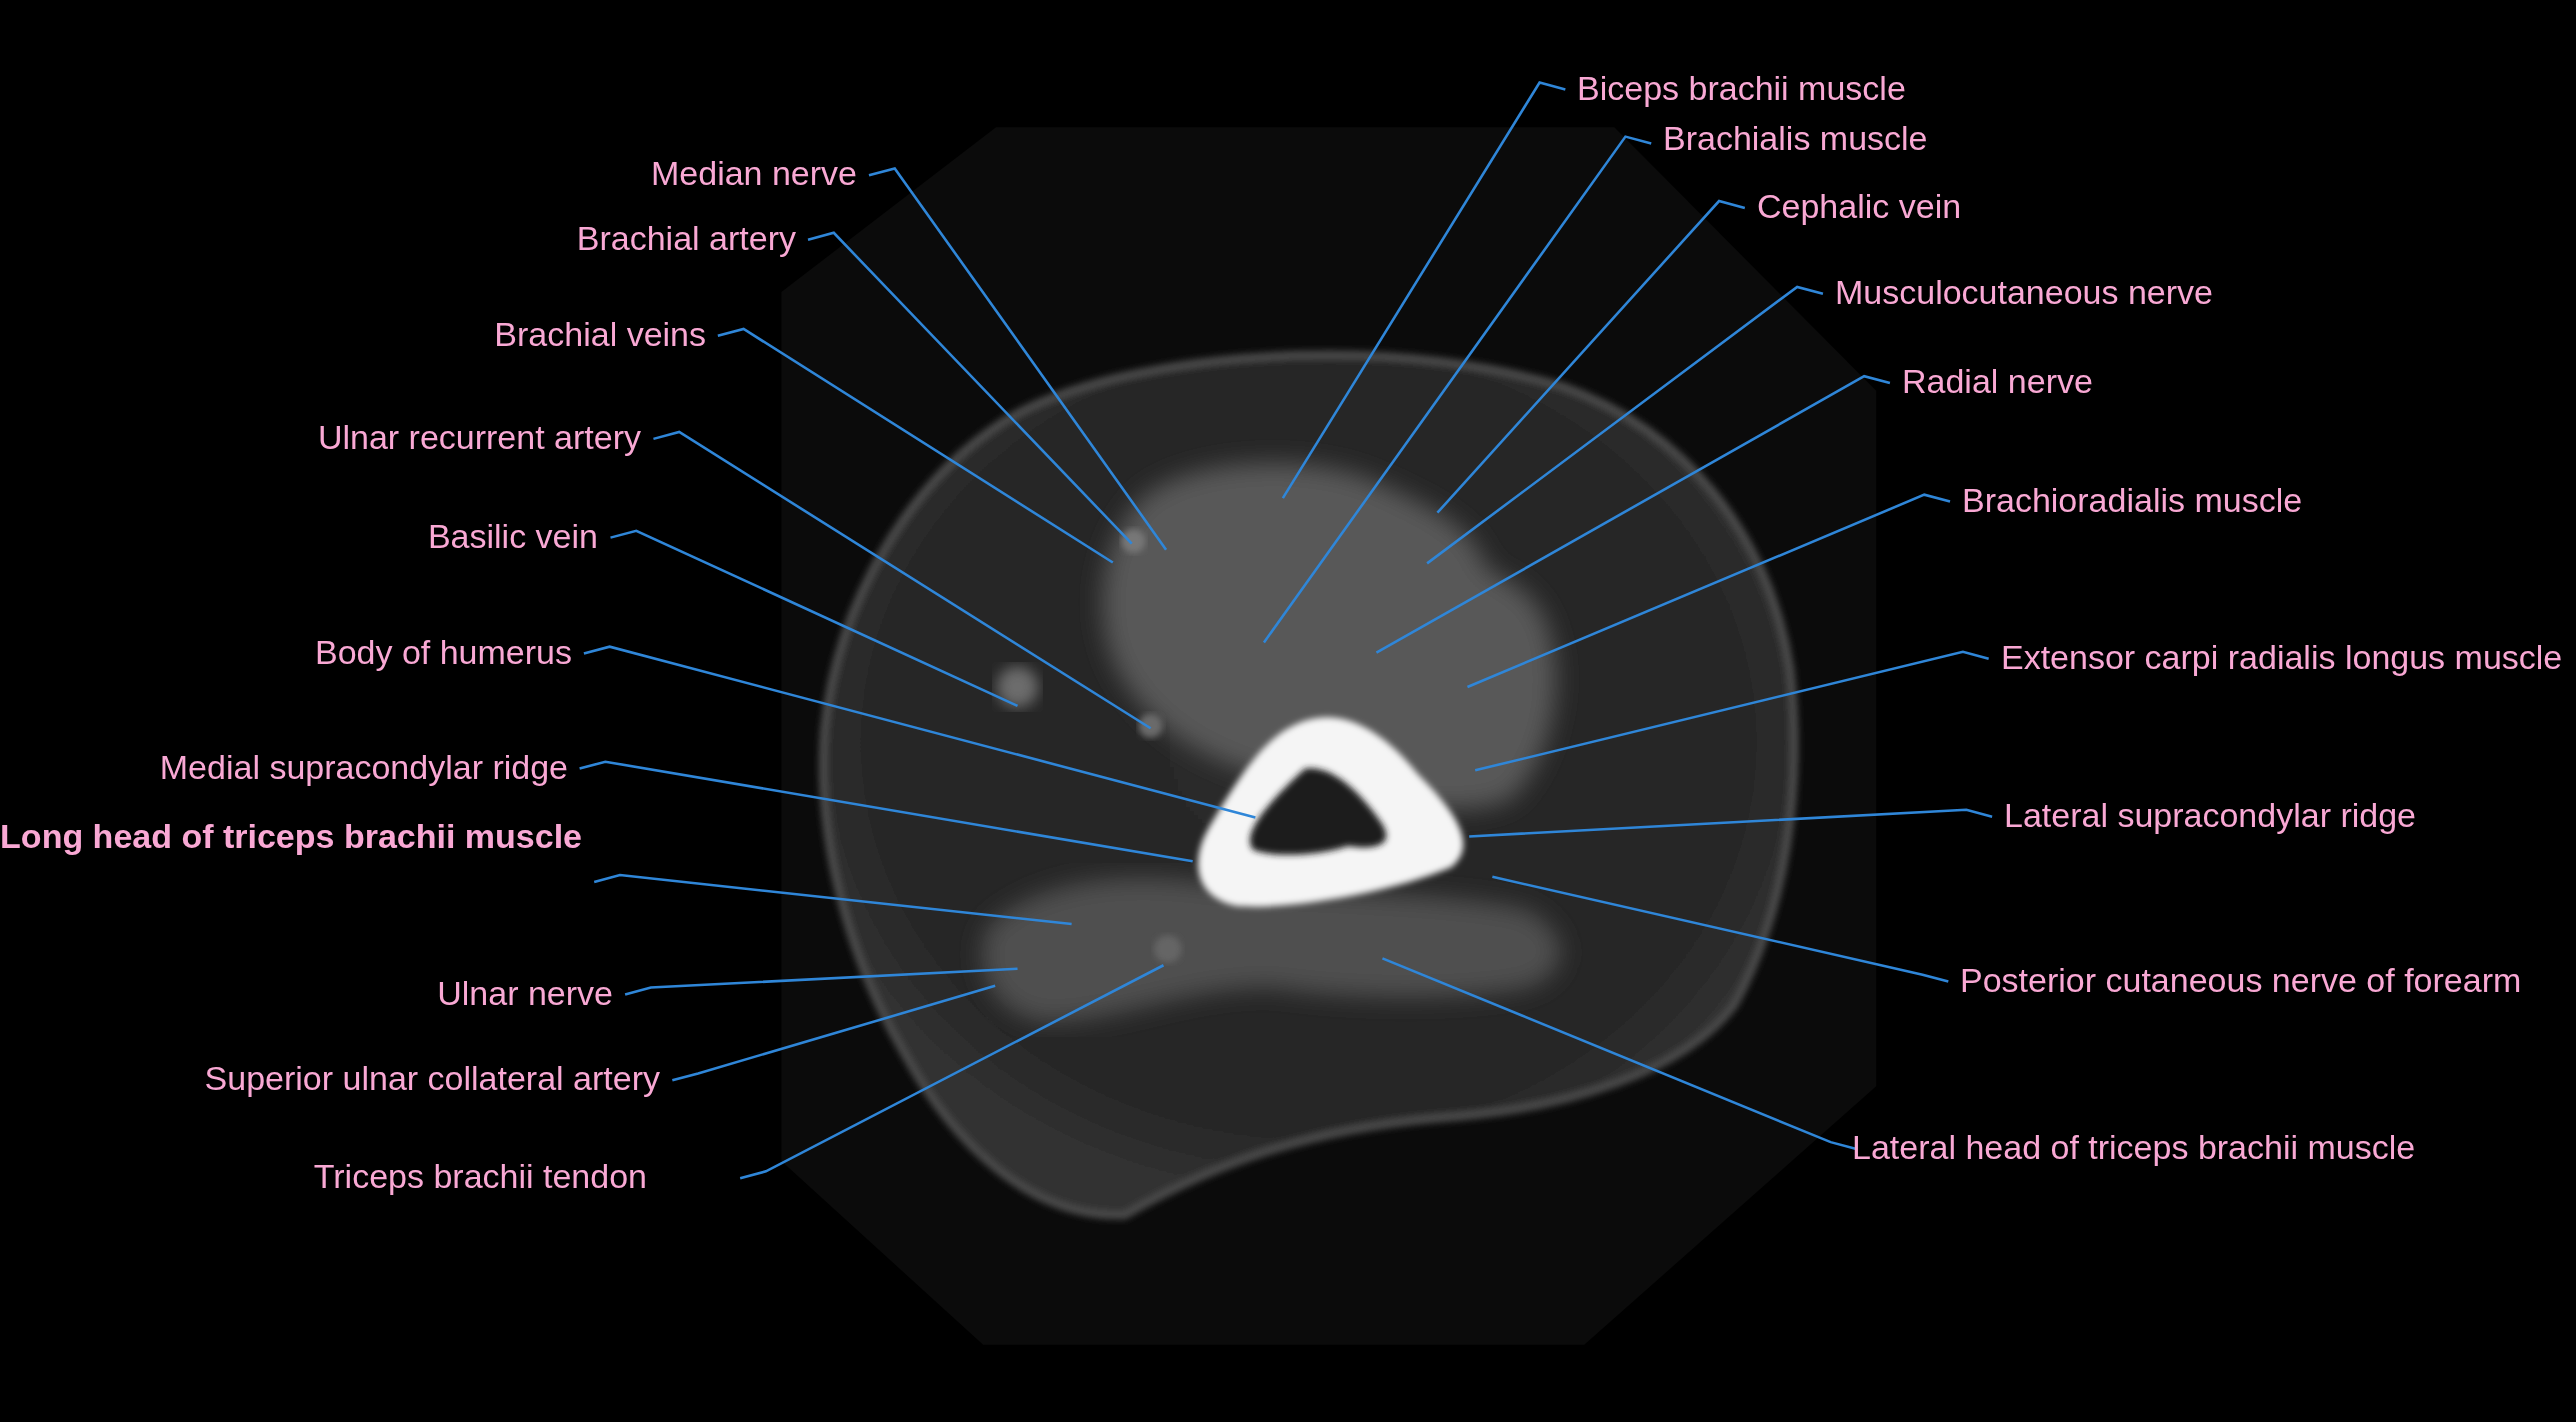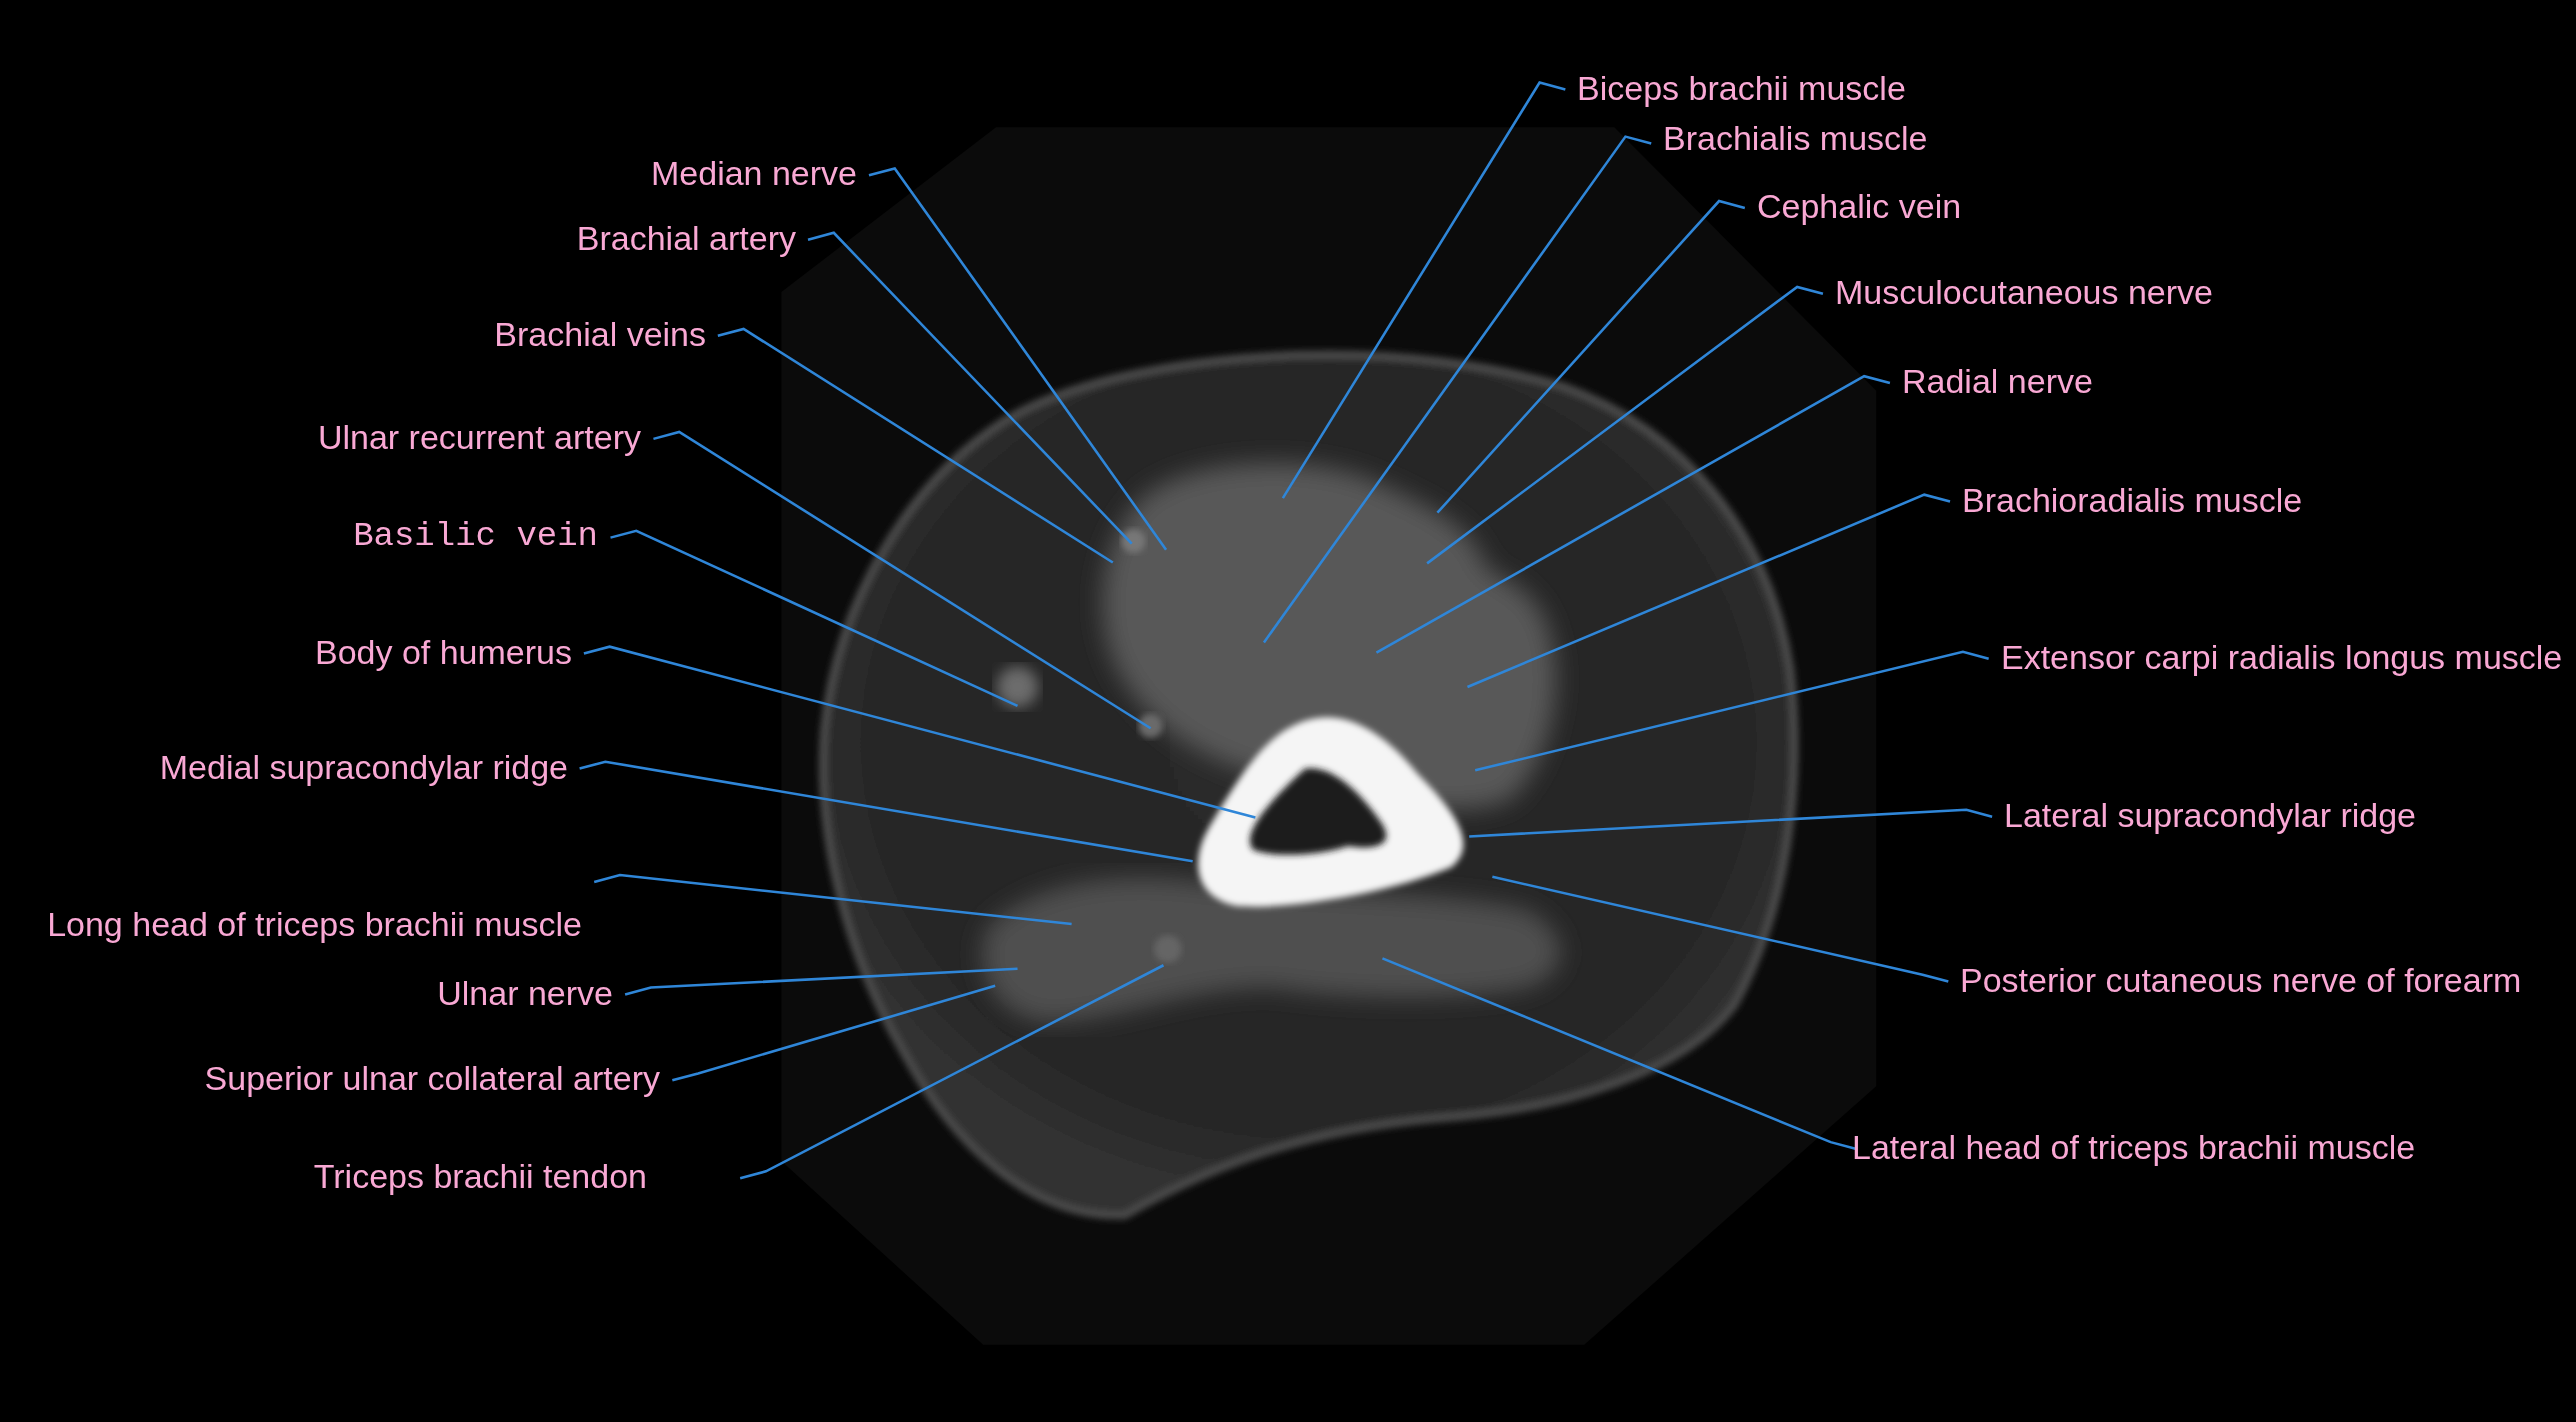--- a/index.html
+++ b/index.html
@@ -77,24 +77,24 @@
         <polyline points="2269,1143 2239,1135 1738,1021" stroke="#2f86d8"></polyline>
         <polyline points="2162,1338 2132,1330 1610,1116" stroke="#2f86d8"></polyline>
       </g>
   </svg>
 
   <div id="labels">
       <div class="label left" style="right: 1719px; top: 173px;">Median nerve</div>
       <div class="label left" style="right: 1780px; top: 238px;">Brachial artery</div>
       <div class="label left" style="right: 1870px; top: 334px;">Brachial veins</div>
       <div class="label left" style="right: 1935px; top: 437px; margin-left: 30px;">Ulnar recurrent artery</div>
-      <div class="label left" style="right: 1978px; top: 536px; font-family: Liberation Mono, monospace;">Basilic vein</div>
+      <div class="label left" style="right: 1978px; top: 536px;">Basilic vein</div>
       <div class="label left" style="right: 2004px; top: 652px;">Body of humerus</div>
       <div class="label left" style="right: 2008px; top: 767px;">Medial supracondylar ridge</div>
-      <div class="label left" style="right: 1994px; top: 924px;">Long head of triceps brachii muscle</div>
+      <div class="label left" style="right: 1994px; top: 836px; font-weight: bold;">Long head of triceps brachii muscle</div>
       <div class="label left" style="right: 1963px; top: 993px;">Ulnar nerve</div>
       <div class="label left" style="right: 1916px; top: 1078px;">Superior ulnar collateral artery</div>
       <div class="label left" style="right: 1929px; top: 1176px;">Triceps brachii tendon</div>
       <div class="label right" style="left: 1577px; top: 88px;">Biceps brachii muscle</div>
       <div class="label right" style="left: 1663px; top: 138px;">Brachialis muscle</div>
       <div class="label right" style="left: 1757px; top: 206px;">Cephalic vein</div>
       <div class="label right" style="left: 1835px; top: 292px;">Musculocutaneous nerve</div>
       <div class="label right" style="left: 1902px; top: 381px;">Radial nerve</div>
       <div class="label right" style="left: 1962px; top: 500px;">Brachioradialis muscle</div>
       <div class="label right" style="left: 2001px; top: 657px;">Extensor carpi radialis longus muscle</div>

